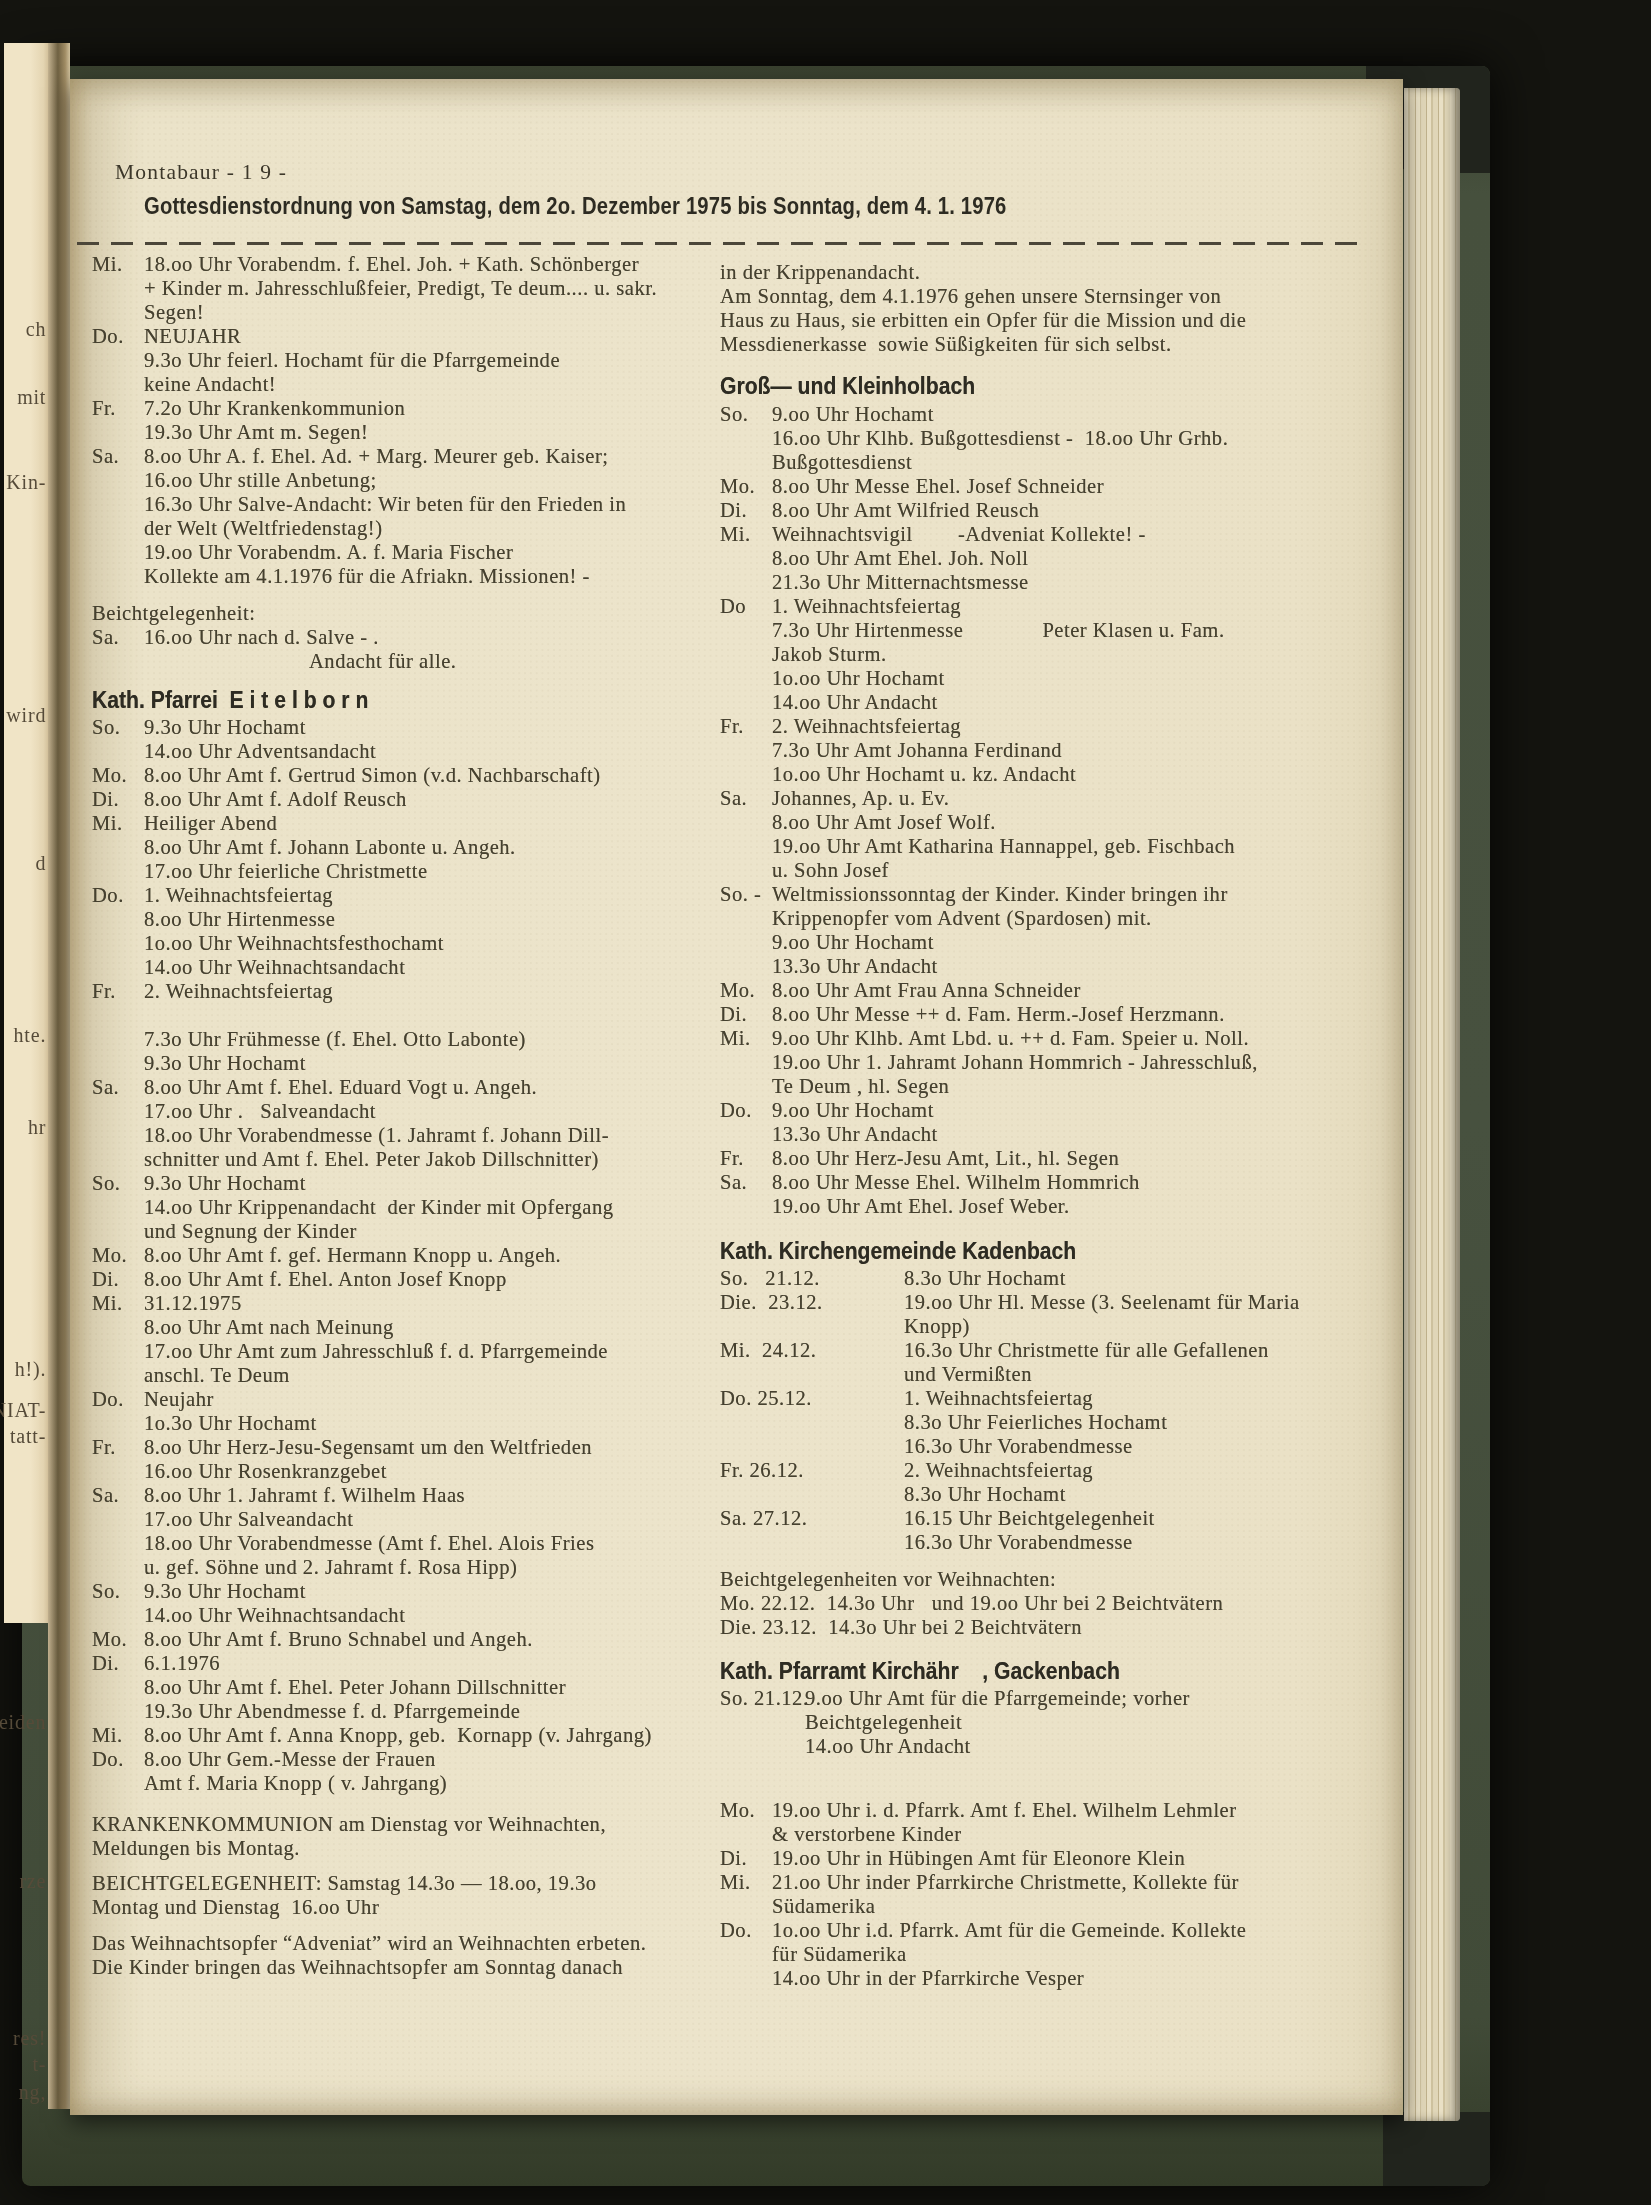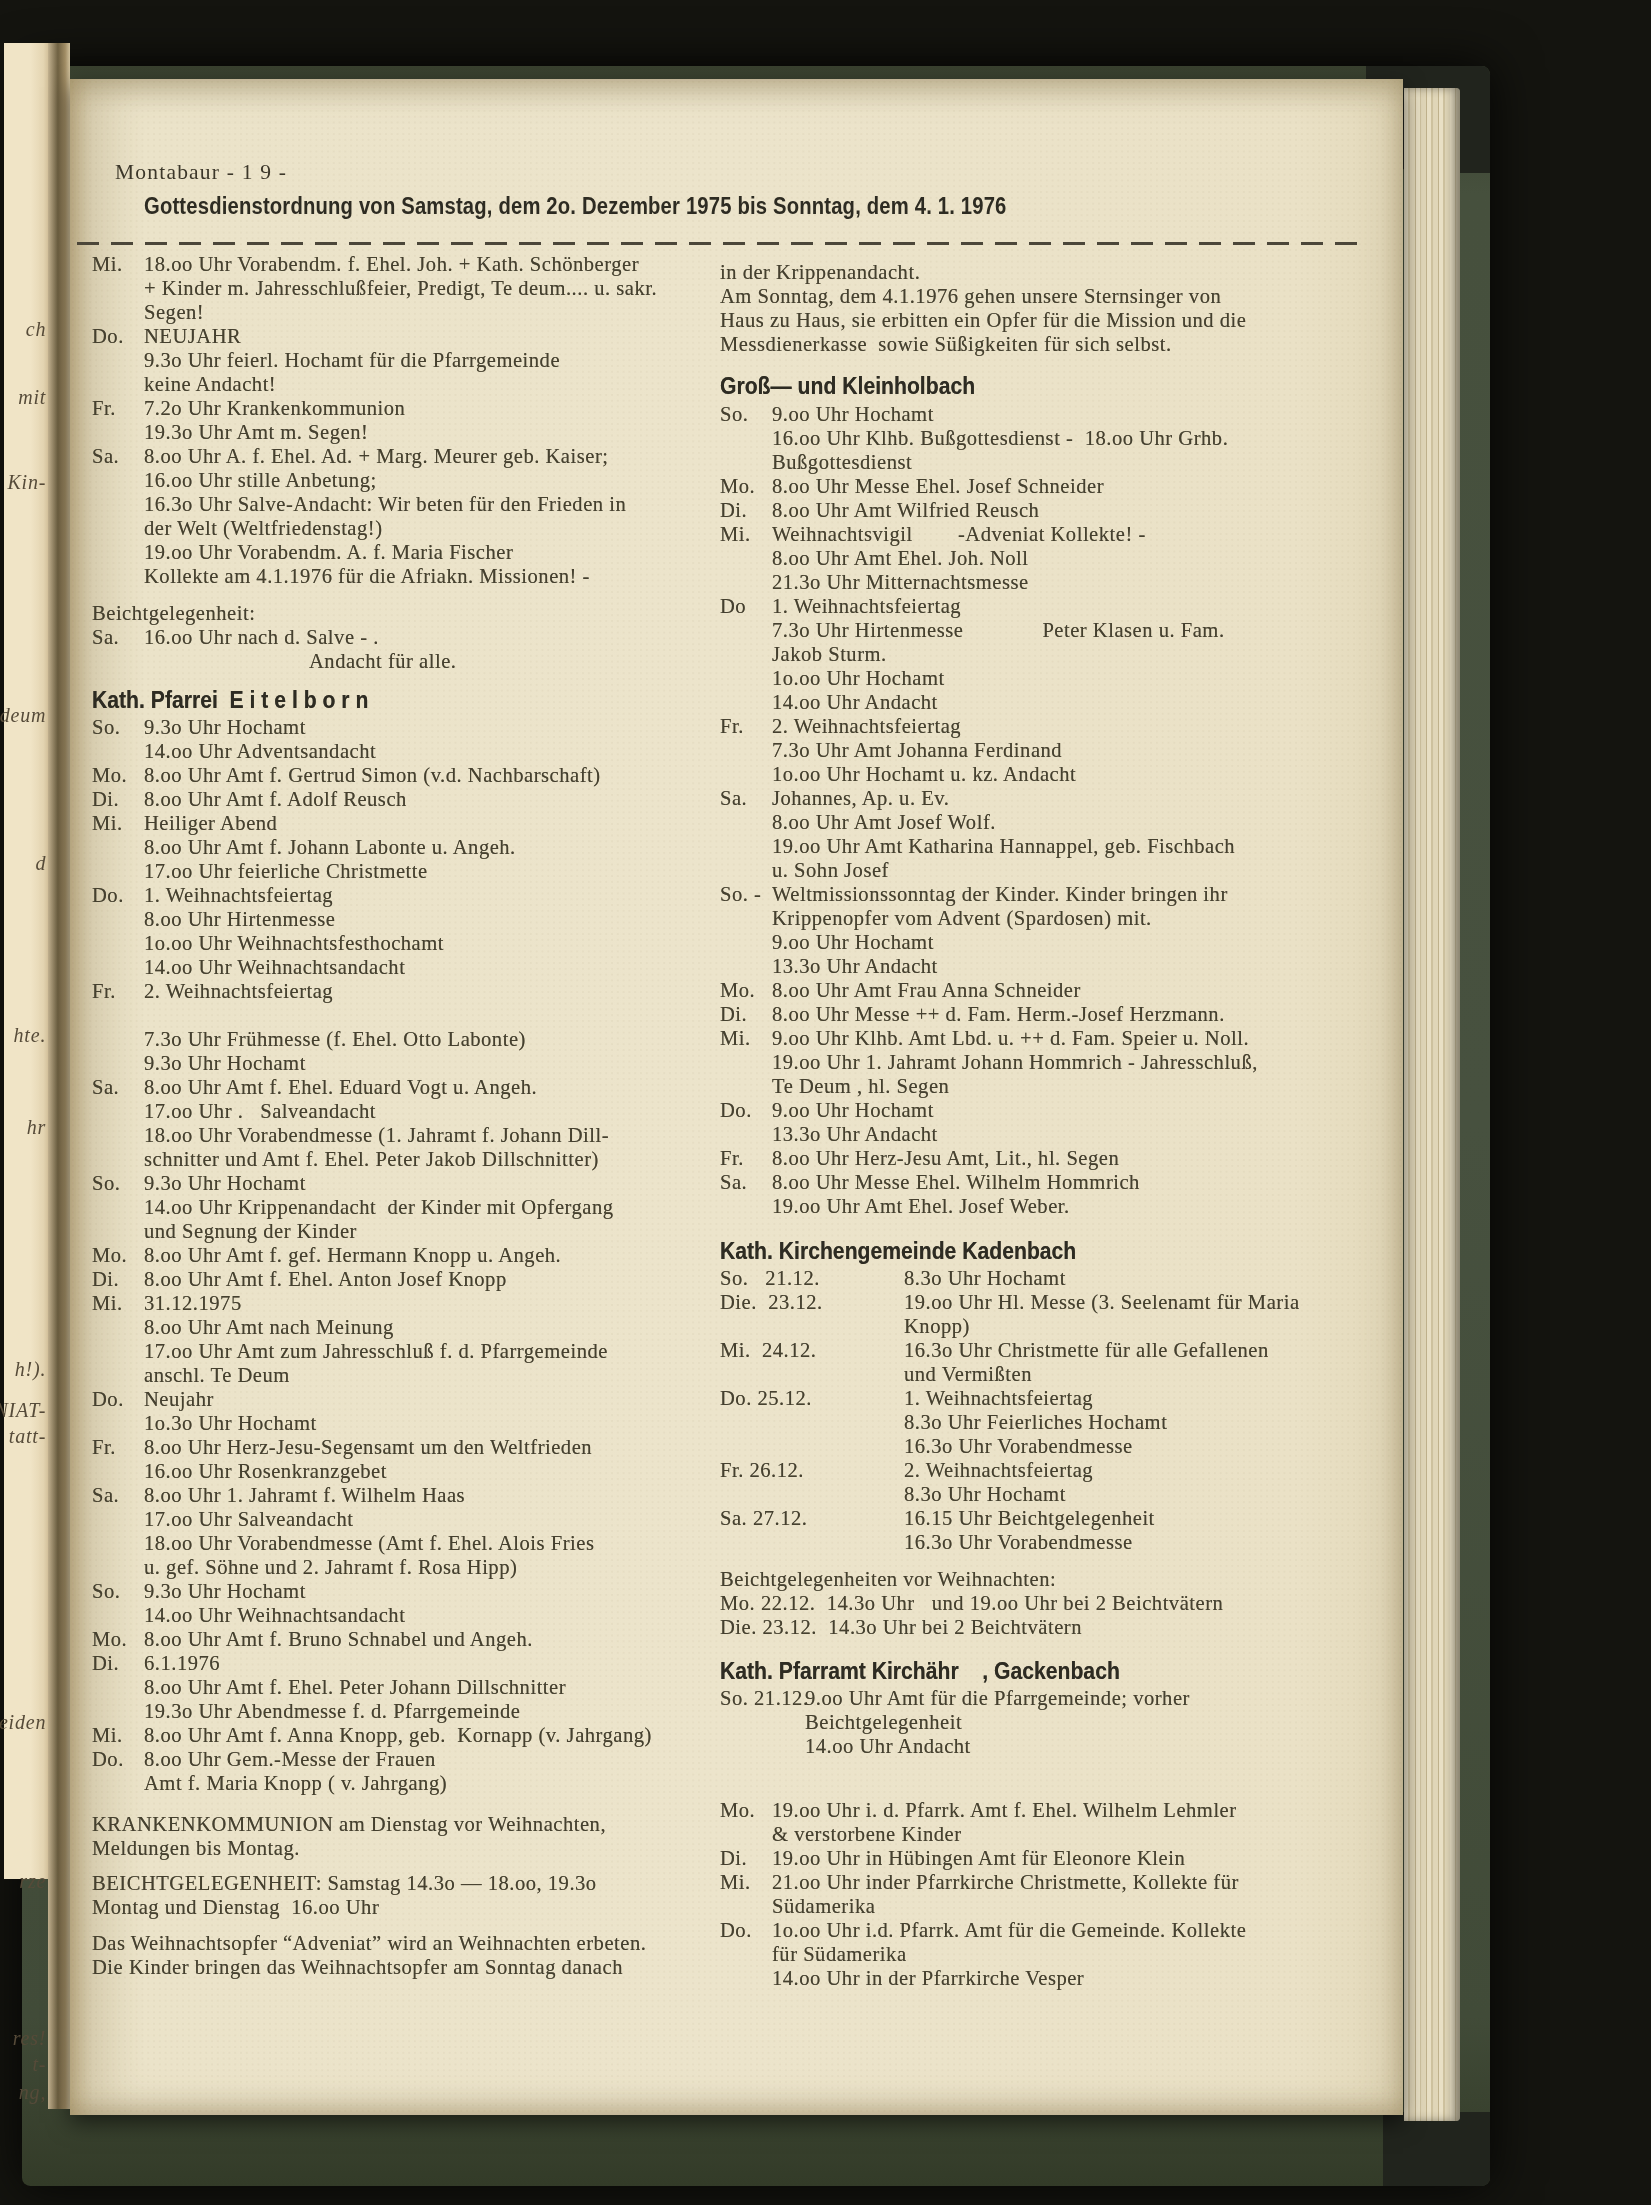--- a/index.html
+++ b/index.html
@@ -11,22 +11,22 @@
        font-family:"Liberation Serif",serif;}
   #cover{position:absolute;left:21.5px;top:66px;width:1468px;height:2120px;
          background:linear-gradient(180deg,#39412f 0%,#46503d 6%,var(--cover) 50%,#414b38 92%,#333b28 100%);
          border-radius:8.3px;box-shadow:0 0 50px rgba(0,0,0,.85);}
   #cover .corner{position:absolute;background:#21241d;}
   #cover .corner.tr{right:0;top:0;width:124px;height:107px;border-radius:0 8.3px 0 58px;}
   #cover .corner.br{right:0;bottom:0;width:107px;height:74px;border-radius:0 0 8.3px 0;}
   #page-stack{position:absolute;left:1404px;top:88px;width:56px;height:2033px;
          background:repeating-linear-gradient(90deg,#e9e0c5 0 4.1px,#cec29f 4.1px 5.8px,#e0d6b8 5.8px 10.7px,#bfb18c 10.7px 11.6px);
          box-shadow:inset -6.6px 0 10px rgba(0,0,0,.4);border-radius:0 4.1px 4.1px 0;}
-  #prev-page{position:absolute;left:4px;top:43px;width:48px;height:1836px;
-         background:linear-gradient(90deg,#f0e4c6 0 55%,#e4d5b2 82%,#c6b189 100%);font-style:italic;}
+  #prev-page{position:absolute;left:4px;top:43px;width:48px;height:1580px;
+         background:linear-gradient(90deg,#f0e4c6 0 55%,#e4d5b2 82%,#c6b189 100%);}
   .frag{position:absolute;right:5.8px;font-size:20px;color:#564b39;letter-spacing:0.8px;white-space:pre;}
   #gutter{position:absolute;left:48px;top:43px;width:22px;height:2066px;
          background:linear-gradient(90deg,#c3b290 0%,#6f6142 45%,#a08c64 78%,#cfc09c 100%);}
   #page{position:absolute;left:70px;top:79px;width:1333px;height:2036px;
         background:linear-gradient(90deg,#dbcda9 0px,#e6ddc1 23px,#ebe3c9 74px,var(--paper) 50%,#eae1c6 92%,#e2d8b9 100%);
         box-shadow:inset 0 11.6px 21.5px rgba(116,95,52,.22), inset 0 -10px 18px rgba(116,95,52,.18),
                    inset 28px 0 45px rgba(120,98,58,.22), inset -16.5px 0 33px rgba(120,98,58,.15),
                    0 8.3px 20.6px rgba(0,0,0,.55);}
   #page::after{content:"";position:absolute;inset:0;pointer-events:none;
         background-image:radial-gradient(rgba(120,100,55,.05) 0.8px,transparent 0.8px);background-size:5.8px 5.8px;}
@@ -55,21 +55,21 @@
   <div class="corner tr"></div>
   <div class="corner br"></div>
 </div>
 
 <div id="page-stack"></div>
 
 <div id="prev-page">
     <div class="frag" style="top: 275px;">ch</div>
     <div class="frag" style="top: 343px;">mit</div>
     <div class="frag" style="top: 428px; margin-left: 44px;">Kin-</div>
-    <div class="frag" style="top: 661px;">deum</div>
+    <div class="frag" style="top: 661px;">wird</div>
     <div class="frag" style="top: 809px;">d</div>
     <div class="frag" style="top: 981px;">hte.</div>
     <div class="frag" style="top: 1073px;">hr</div>
     <div class="frag" style="top: 1315px;">h!).</div>
     <div class="frag" style="top: 1356px;">NIAT-</div>
     <div class="frag" style="top: 1382px;">tatt-</div>
     <div class="frag" style="top: 1668px;">eiden</div>
     <div class="frag" style="top: 1827px; margin-left: 39px;">rze</div>
     <div class="frag" style="top: 1984px;">res!</div>
     <div class="frag" style="top: 2010px;">t-</div>

